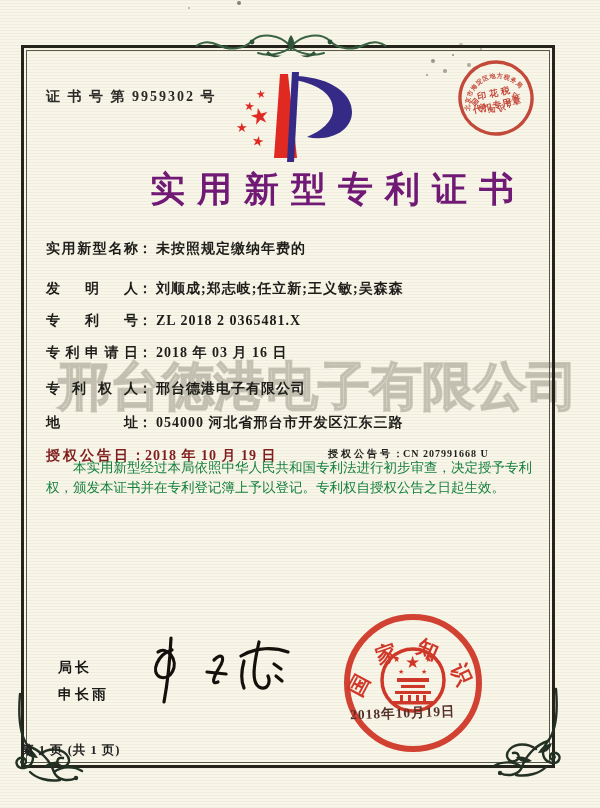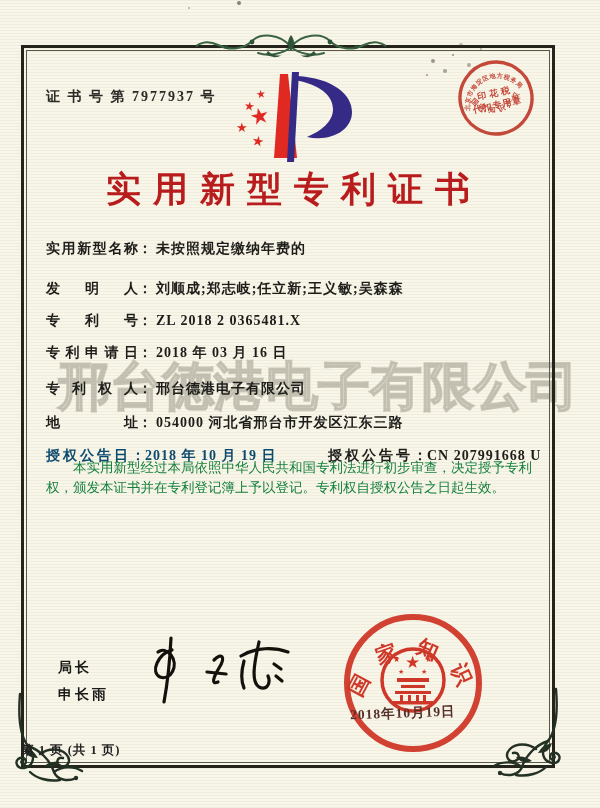--- a/index.html
+++ b/index.html
@@ -33,32 +33,32 @@
     transform:scaleX(1.0);
   }
   
   .cert-no{
     position:absolute;left:46px;top:88px;z-index:3;
     font-size:14px;font-weight:600;letter-spacing:2px;color:#2a2a26;
   }
   .logo{position:absolute;left:228px;top:68px;width:146px;height:102px;z-index:3;}
   .title{
     position:absolute;left:21px;top:166px;width:534px;z-index:3;
-    text-align:center;font-size:35px;font-weight:700;color:#b91c1c;
-    letter-spacing:12px;text-indent:12px;
+    text-align:center;font-size:35px;font-weight:700;color:#701a75;
+    letter-spacing:12px;text-indent:12px;padding-left:44px;
   }
   
   .field-row{position:absolute;left:46px;z-index:3;font-size:14px;font-weight:600;color:#1d1d1a;white-space:nowrap;}
   .flabel{display:inline-block;width:92px;text-align:justify;text-align-last:justify;vertical-align:bottom;}
   .fcolon{display:inline-block;margin-right:4px;}
   .fvalue{letter-spacing:1px;}
   .row-0{top:240px}.row-1{top:280px}.row-2{top:312px}
   .row-3{top:344px}.row-4{top:380px}.row-5{top:414px}
-  .grant-left{position:absolute;left:46px;top:447px;z-index:3;font-size:14px;font-weight:600;color:#0c4a6e;white-space:nowrap;text-align:right;}
-  .grant-right{position:absolute;left:328px;top:447px;z-index:3;font-size:14px;font-weight:600;color:#1d1d1a;white-space:nowrap;}
+  .grant-left{position:absolute;left:46px;top:447px;z-index:3;font-size:14px;font-weight:600;color:#7f1d1d;white-space:nowrap;text-align:right;}
+  .grant-right{position:absolute;left:328px;top:447px;z-index:3;font-size:10px;font-weight:600;color:#1d1d1a;white-space:nowrap;}
   .glabel{letter-spacing:3px;}
   
   .legal{
     position:absolute;left:46px;top:458px;width:490px;z-index:3;
     font-size:13.5px;line-height:20px;color:#15803d;font-weight:500;
   }
   .legal p{margin:0;text-indent:2em;}
   
   .signer{position:absolute;left:58px;top:654px;z-index:3;font-size:14px;font-weight:600;color:#1a1a18;letter-spacing:3px;line-height:27px;}
   .signature{position:absolute;left:138px;top:634px;z-index:4;}
@@ -141,21 +141,21 @@
     <path d="M20,80 C26,86 38,90 50,88"></path>
   </g>
   <g fill="#223124">
     <path d="M14,56 q10,2 14,10 q-12,0 -14,-10 Z"></path>
     <path d="M34,74 q8,-6 16,-4 q-6,8 -16,4 Z"></path>
     <circle cx="66" cy="86" r="2.2"></circle>
       <circle cx="12" cy="70" r="2"></circle>
   </g>
 </svg>
 
-<div class="cert-no">证 书 号 第 7977937 号</div>
+<div class="cert-no">证 书 号 第 9959302 号</div>
 
 <svg class="logo" viewBox="0 0 146 102">
   <g>
     <polygon points="52,6 60,6 69,90 46,90" fill="#e02a21"></polygon>
     <polygon points="64,4 71,4 66,94 59,94" fill="#352a85"></polygon>
     <path d="M69,8 C104,10 124,26 124,44 C124,63 102,74 79,69 C93,63 105,54 105,41 C105,27 91,16 66,12 Z" fill="#352a85"></path>
   </g>
   <g fill="#e02a21" font-family="'DejaVu Sans',sans-serif">
     <text x="22" y="56" font-size="22" transform="rotate(-12 30 50)">★</text>
     <text x="8" y="64" font-size="13">★</text>

